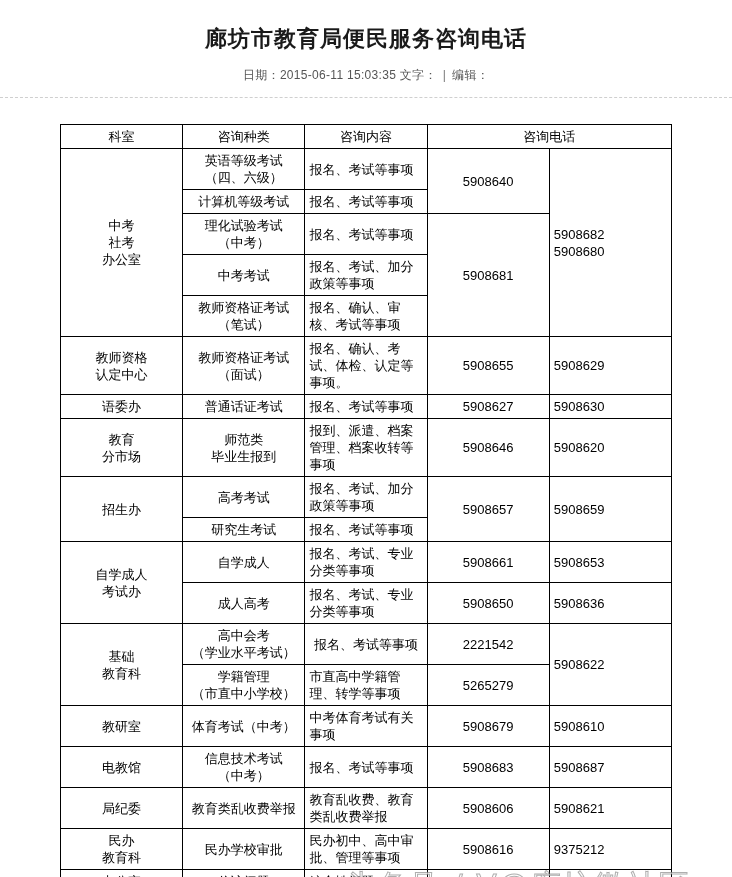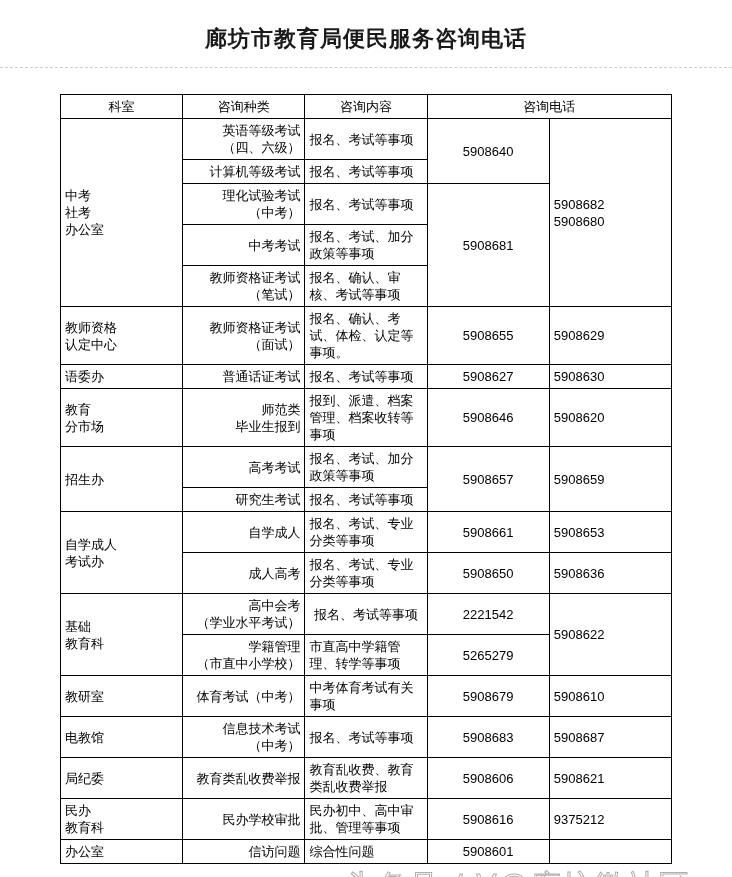--- a/index.html
+++ b/index.html
@@ -69,25 +69,25 @@
     font-weight: normal;
     vertical-align: middle;
     word-break: break-all;
   }
   th.hdr {
     text-align: center;
     font-size: 13.5px;
     padding: 4px 4px;
   }
   td.c-dept {
-    text-align: left;
+    text-align: center;
     width: 92px;
   }
   td.c-kind {
-    text-align: right;
+    text-align: center;
     width: 142px;
   }
   td.c-content {
     text-align: left;
     width: 214px;
   }
   td.c-content.ctr { text-align: center; }
   td.c-phone {
     text-align: center;
     width: 98px;
@@ -118,20 +118,24 @@
     color: transparent;
     -webkit-text-stroke: 1px rgba(120,120,120,.6);
     text-shadow: 0 0 1px rgba(255,255,255,.8);
   }
 </style>
 </head>
 <body>
 
 <div class="page-header">
   <h1 class="page-title">廊坊市教育局便民服务咨询电话</h1>
+  <div class="page-meta">
+    <span>日期：</span><span>2015-06-11 15:03:35</span>
+    <span>文字：</span><span class="meta-sep">|</span><span>编辑：</span>
+  </div>
   <div class="divider"></div>
 </div>
 
 <div class="table-wrap">
   <table class="phone-table">
     <thead>
       <tr>
         <th class="hdr">科室</th>
         <th class="hdr">咨询种类</th>
         <th class="hdr">咨询内容</th>

